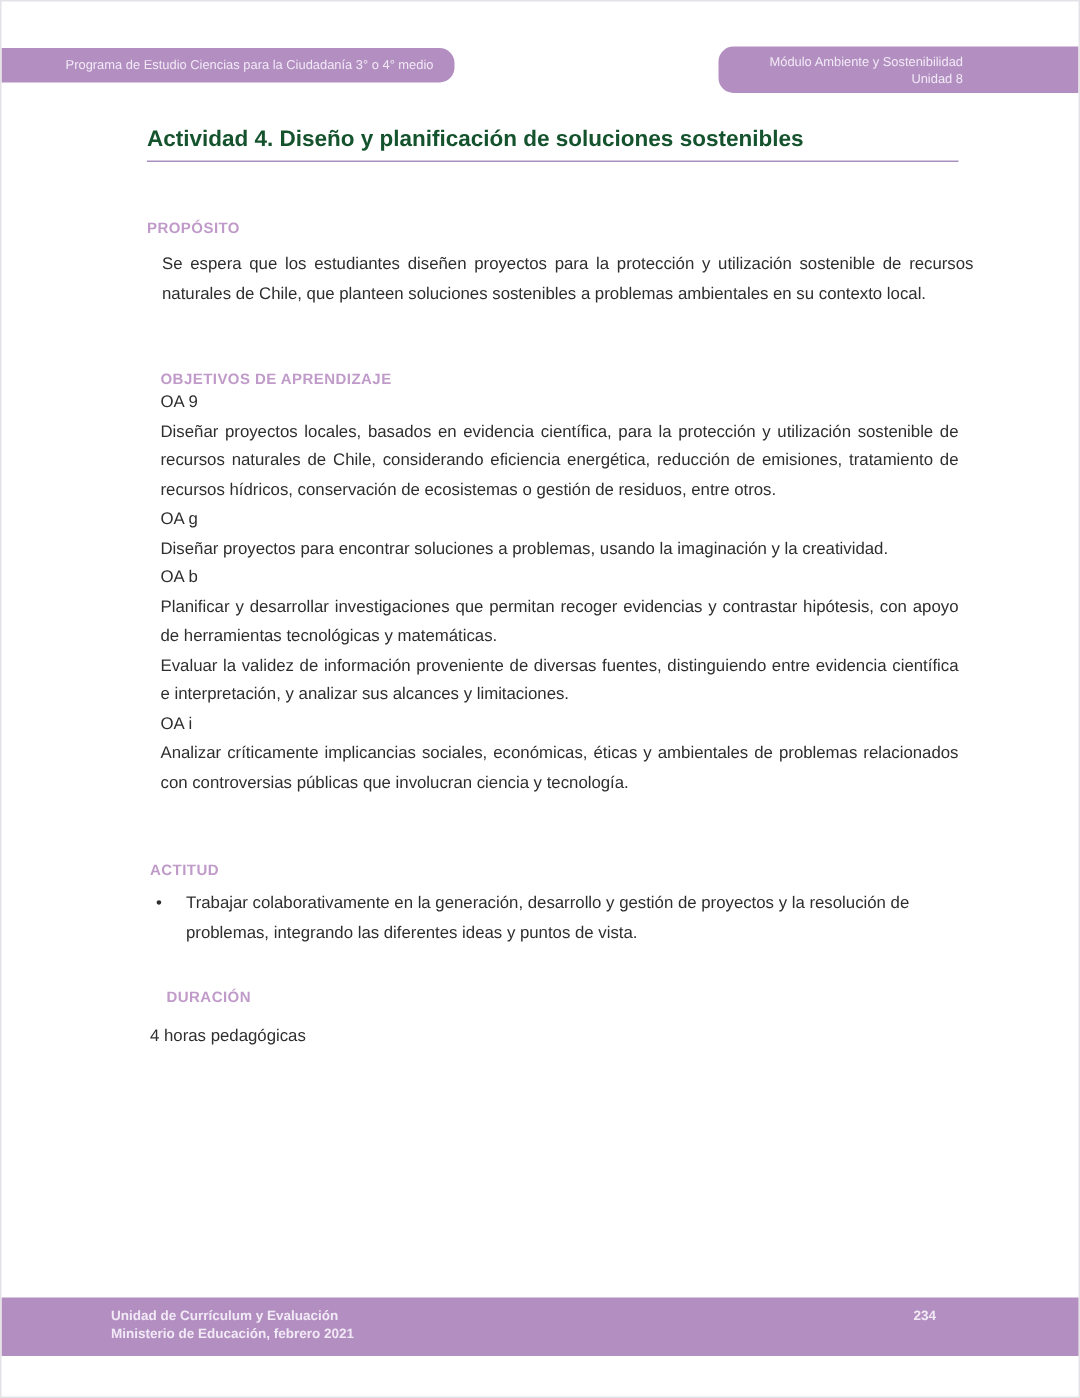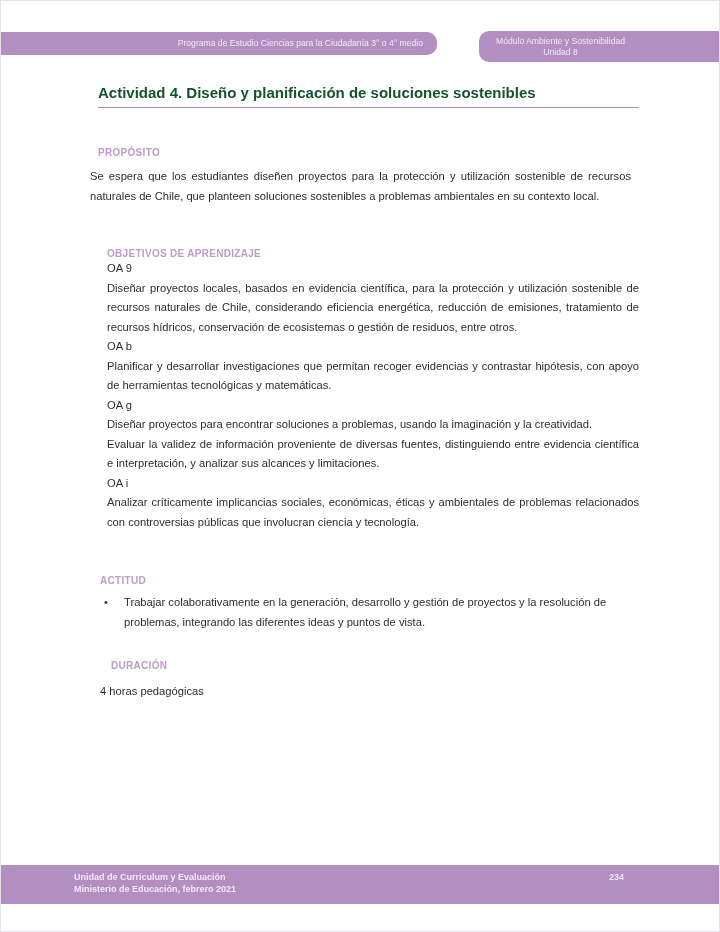--- a/index.html
+++ b/index.html
@@ -18,37 +18,37 @@
 
   
   .tab {
     position: absolute;
     background: #b28fc0;
     color: #f2e9f6;
     box-sizing: border-box;
   }
   .tab-left {
     top: 31px; left: 0;
-    width: 436px; height: 23px;
+    width: 302px; height: 23px;
     border-radius: 0 10px 10px 0;
     font-size: 8.6px;
     line-height: 23px;
     text-align: right;
     padding-right: 14px;
   }
   .tab-right {
     top: 30px; right: 0;
     width: 240px; height: 31px;
     border-radius: 10px 0 0 10px;
     font-size: 8.6px;
     line-height: 11.5px;
     text-align: right;
     padding: 4.5px 77px 0 0;
   }
-  .tab-right .tab-line { display: block; text-align: center; }
+  .tab-right .tab-line { display: block; }
 
   
   .doc-title {
     position: absolute;
     top: 83px; left: 97px;
     width: 541px;
     margin: 0;
     font-size: 15px;
     font-weight: bold;
     color: #14532d;
@@ -71,21 +71,21 @@
   .h-duracion  { top: 659px; left: 99px; padding-left: 11px; }
 
   
   .bodytext {
     font-size: 11.2px;
     line-height: 19.5px;
     color: #2e2e2e;
   }
   .para-proposito {
     position: absolute;
-    top: 166px; left: 89px;
+    top: 166px; left: 107px;
     width: 541px;
     margin: 0;
     text-align: justify;
   }
   .oa-list {
     position: absolute;
     top: 258px; left: 106px;
     width: 532px;
   }
   .oa-label { }
@@ -152,26 +152,26 @@
   <h2 class="sec-heading h-proposito">PROPÓSITO</h2>
   <p class="bodytext para-proposito">Se espera que los estudiantes diseñen proyectos para la protección y utilización sostenible de recursos naturales de Chile, que planteen soluciones sostenibles a problemas ambientales en su contexto local.</p>
 
   <h2 class="sec-heading h-objetivos">OBJETIVOS DE APRENDIZAJE</h2>
   <div class="oa-list bodytext">
     <div class="oa-item">
       <div class="oa-label">OA 9</div>
       <p class="oa-text">Diseñar proyectos locales, basados en evidencia científica, para la protección y utilización sostenible de recursos naturales de Chile, considerando eficiencia energética, reducción de emisiones, tratamiento de recursos hídricos, conservación de ecosistemas o gestión de residuos, entre otros.</p>
     </div>
     <div class="oa-item">
+      <div class="oa-label">OA g</div>
+      <p class="oa-text">Diseñar proyectos para encontrar soluciones a problemas, usando la imaginación y la creatividad.</p>
+    </div>
+    <div class="oa-item">
       <div class="oa-label">OA b</div>
       <p class="oa-text">Planificar y desarrollar investigaciones que permitan recoger evidencias y contrastar hipótesis, con apoyo de herramientas tecnológicas y matemáticas.</p>
-    </div>
-    <div class="oa-item">
-      <div class="oa-label">OA g</div>
-      <p class="oa-text">Diseñar proyectos para encontrar soluciones a problemas, usando la imaginación y la creatividad.</p>
     </div>
     <div class="oa-item">
       <p class="oa-text">Evaluar la validez de información proveniente de diversas fuentes, distinguiendo entre evidencia científica e interpretación, y analizar sus alcances y limitaciones.</p>
     </div>
     <div class="oa-item">
       <div class="oa-label">OA i</div>
       <p class="oa-text">Analizar críticamente implicancias sociales, económicas, éticas y ambientales de problemas relacionados con controversias públicas que involucran ciencia y tecnología.</p>
     </div>
   </div>
 

